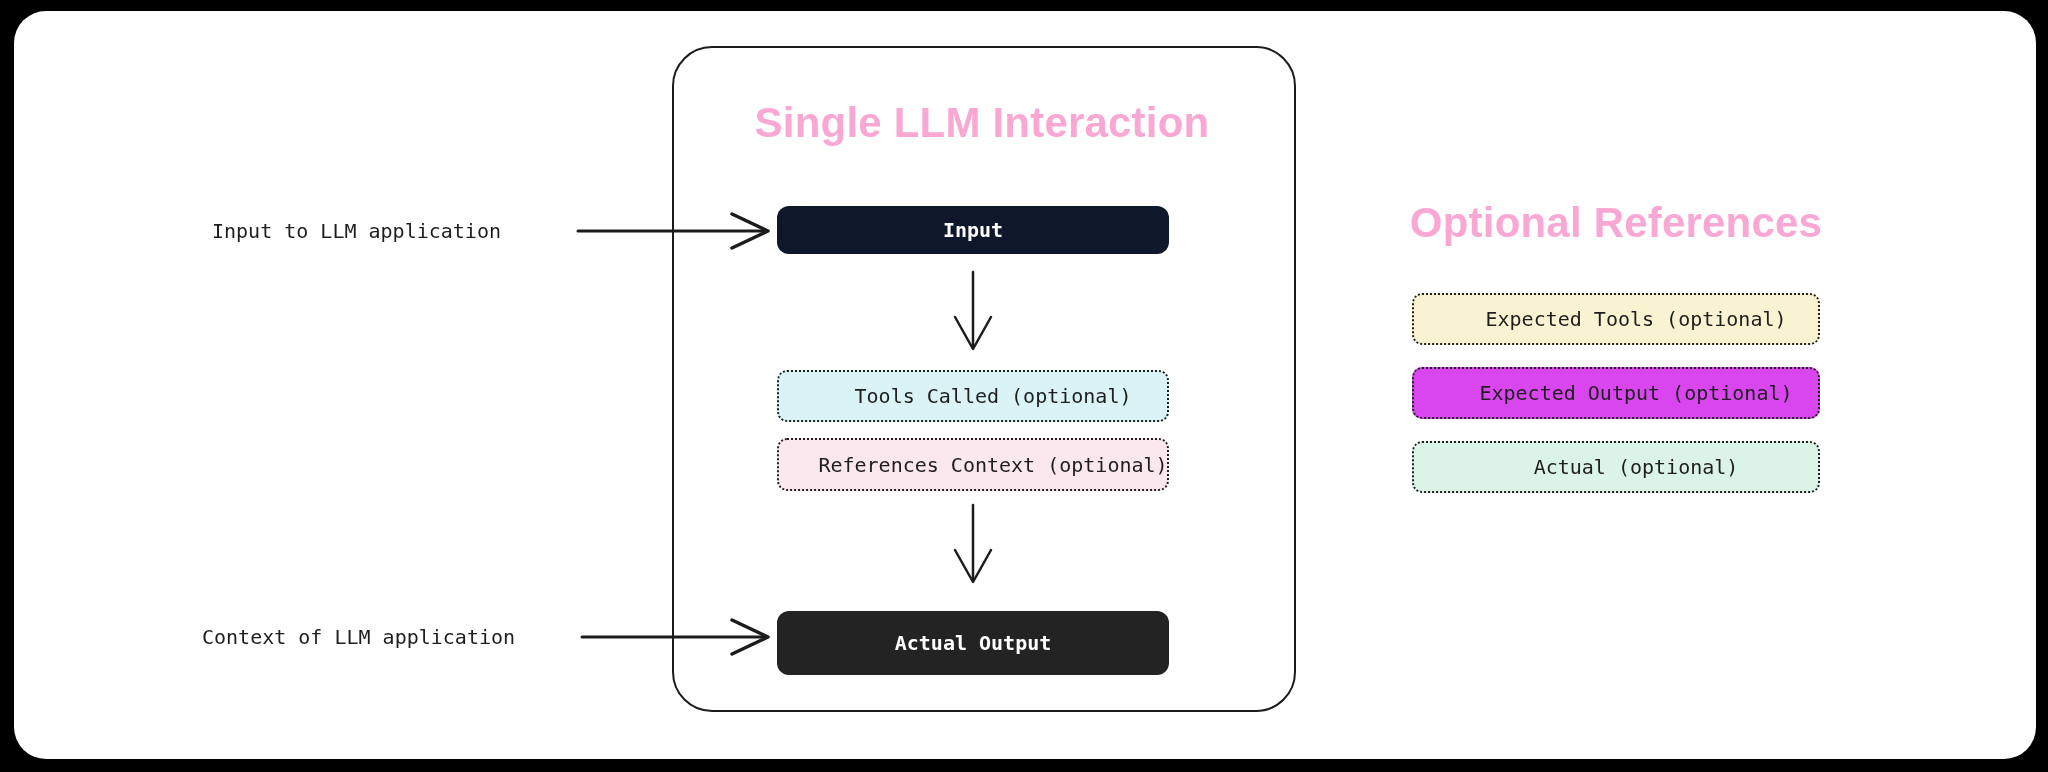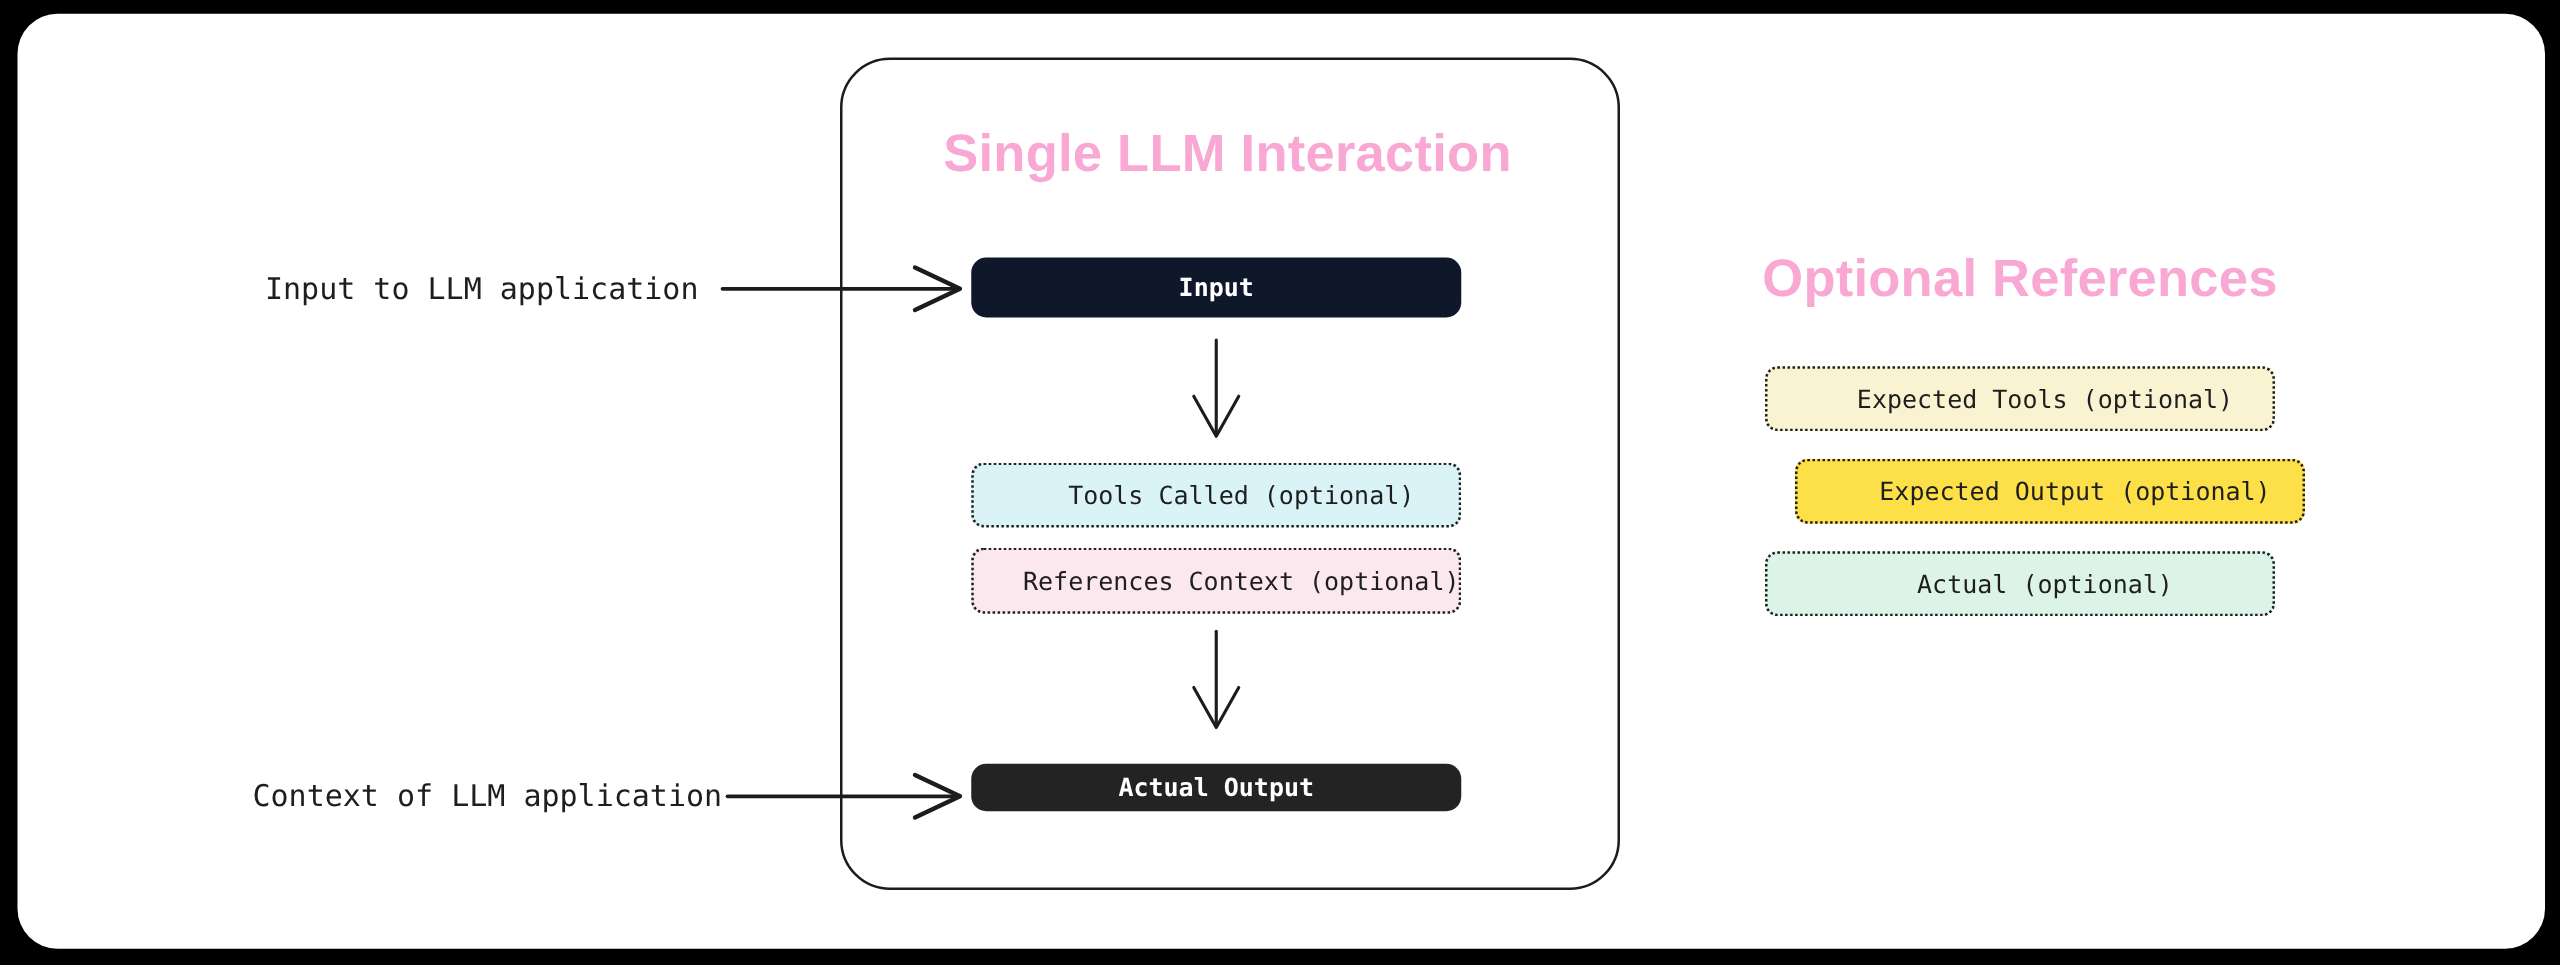--- a/index.html
+++ b/index.html
@@ -71,29 +71,29 @@
     font-weight: 600;
   }
   .node.dotted {
     border: 2.5px dotted #1f1f1f;
     border-radius: 10px;
     padding-left: 40px;
   }
   .node-input    { left: 777px; top: 206px; width: 392px; height: 48px; }
   .node-tools    { left: 777px; top: 370px; width: 392px; height: 52px; }
   .node-retrieval{ left: 777px; top: 438px; width: 392px; height: 53px; }
-  .node-output   { left: 777px; top: 611px; width: 392px; height: 38px; }
+  .node-output   { left: 777px; top: 611px; width: 392px; height: 64px; }
   .ref-node { left: 1412px; width: 408px; height: 52px; }
   .ref-0 { top: 293px; }
   .ref-1 { top: 367px; }
   .ref-2 { top: 441px; }
   .annotation {
     position: absolute;
     font-family: "DejaVu Sans Mono", "Liberation Mono", monospace;
-    font-size: 24px;
+    font-size: 20px;
     color: #1e1e1e;
     line-height: 28px;
     white-space: nowrap;
   }
   .label-input  { left: 212px; top: 217px; }
   .label-output { left: 202px; top: 623px; }
   .overlay {
     position: absolute;
     left: 0;
     top: 0;
@@ -119,21 +119,21 @@
   <div class="node dark node-output" style="background-color: rgb(35, 35, 35);">Actual Output</div>
 
   <div class="annotation label-input">Input to LLM application</div>
 
   <div class="annotation label-output">Context of LLM application</div>
 
   <div class="big-title ref-title">Optional References</div>
 
   <div class="node dotted ref-node ref-0" style="background-color: rgb(250, 243, 210);">Expected Tools (optional)</div>
 
-  <div class="node dotted ref-node ref-1" style="background-color: #fde047; margin-left: 24px;">Expected Output (optional)</div>
+  <div class="node dotted ref-node ref-1" style="background-color: #d946ef;">Expected Output (optional)</div>
 
   <div class="node dotted ref-node ref-2" style="background-color: rgb(220, 244, 232);">Actual (optional)</div>
 
   <svg class="overlay" width="2048" height="772" viewBox="0 0 2048 772">
     <g stroke="#1c1c1c" fill="none" stroke-linecap="round" stroke-linejoin="round">
       <line x1="578" y1="231" x2="764" y2="231" stroke-width="3"></line>
       <polyline points="732,214 768,231 732,248" stroke-width="3.5"></polyline>
     </g>
     <g stroke="#1c1c1c" fill="none" stroke-linecap="round" stroke-linejoin="round">
       <line x1="582" y1="637" x2="764" y2="637" stroke-width="3"></line>

